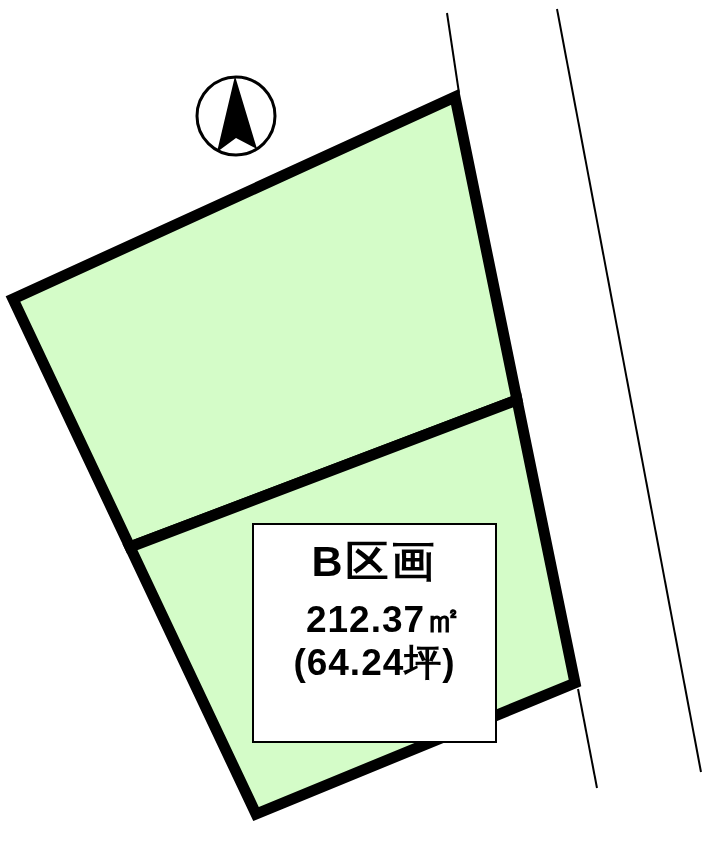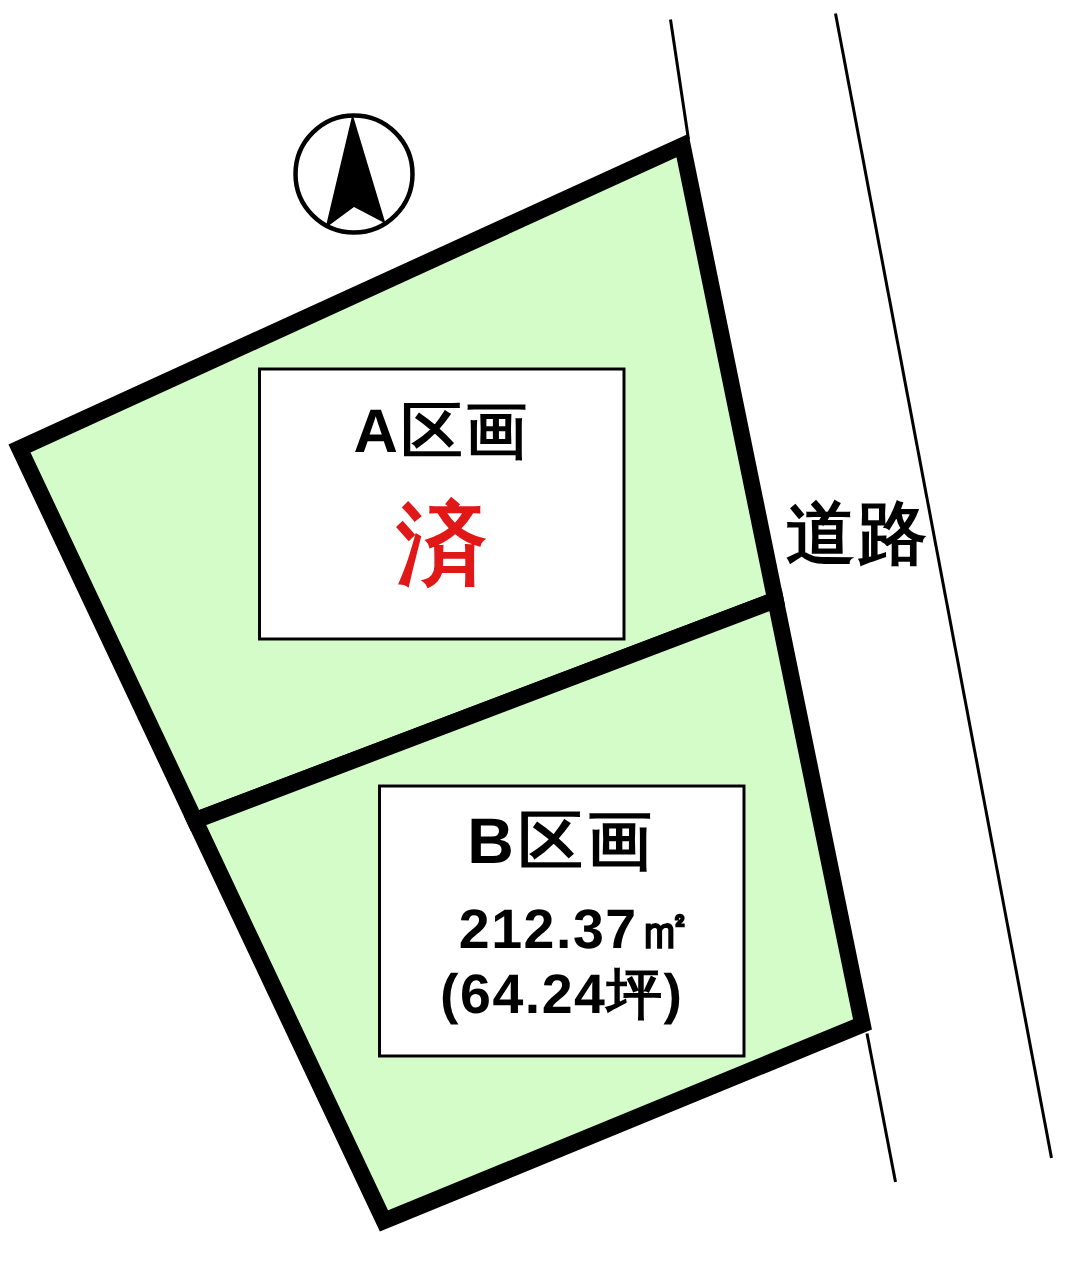--- a/index.html
+++ b/index.html
@@ -12,21 +12,21 @@
   }
   .plan-svg{position:absolute;left:0;top:0;}
   .label-box{
     position:absolute;
     box-sizing:border-box;
     background:#ffffff;
     border:2px solid #000000;
     text-align:center;
   }
   .box-a{left:172px;top:245px;width:245px;height:182px;}
-  .box-b{left:252px;top:523px;width:245px;height:182px;}
+  .box-b{left:252px;top:523px;width:245px;height:220px;}
   .plot-title{
     font-weight:bold;color:#000000;
     font-size:41px;line-height:46px;margin-top:17px;
     letter-spacing:2px;
   }
   .plot-title-b{
     font-weight:bold;color:#000000;
     font-size:43px;line-height:48px;margin-top:12px;
     letter-spacing:3px;
   }
@@ -66,26 +66,21 @@
     <polygon points="13,299 455,97 517,400 130,547" stroke="#000000" stroke-width="11" stroke-linejoin="miter" fill="#d4fcc8"></polygon>
 
     <polygon points="130,547 517,400 575,683 256,814" stroke="#000000" stroke-width="11" stroke-linejoin="miter" fill="#d4fcc8"></polygon>
 
     <g>
       <circle cx="236" cy="116" r="39" fill="#ffffff" stroke="#000000" stroke-width="3"></circle>
       <path d="M235 76 L257 149 L236 138 L217 152 Z" fill="#000000"></path>
     </g>
   </svg>
 
-  <div class="label-box box-a">
-    <div class="plot-title">A区画</div>
-    <div class="status-sold">済</div>
-  </div>
 
   <div class="label-box box-b">
     <div class="plot-title-b">B区画</div>
     <div class="area-line1">212.37㎡</div>
     <div class="area-line2">(64.24坪)</div>
   </div>
 
-  <div class="road-label">道路</div>
 
 </div>
 
 </body></html>

